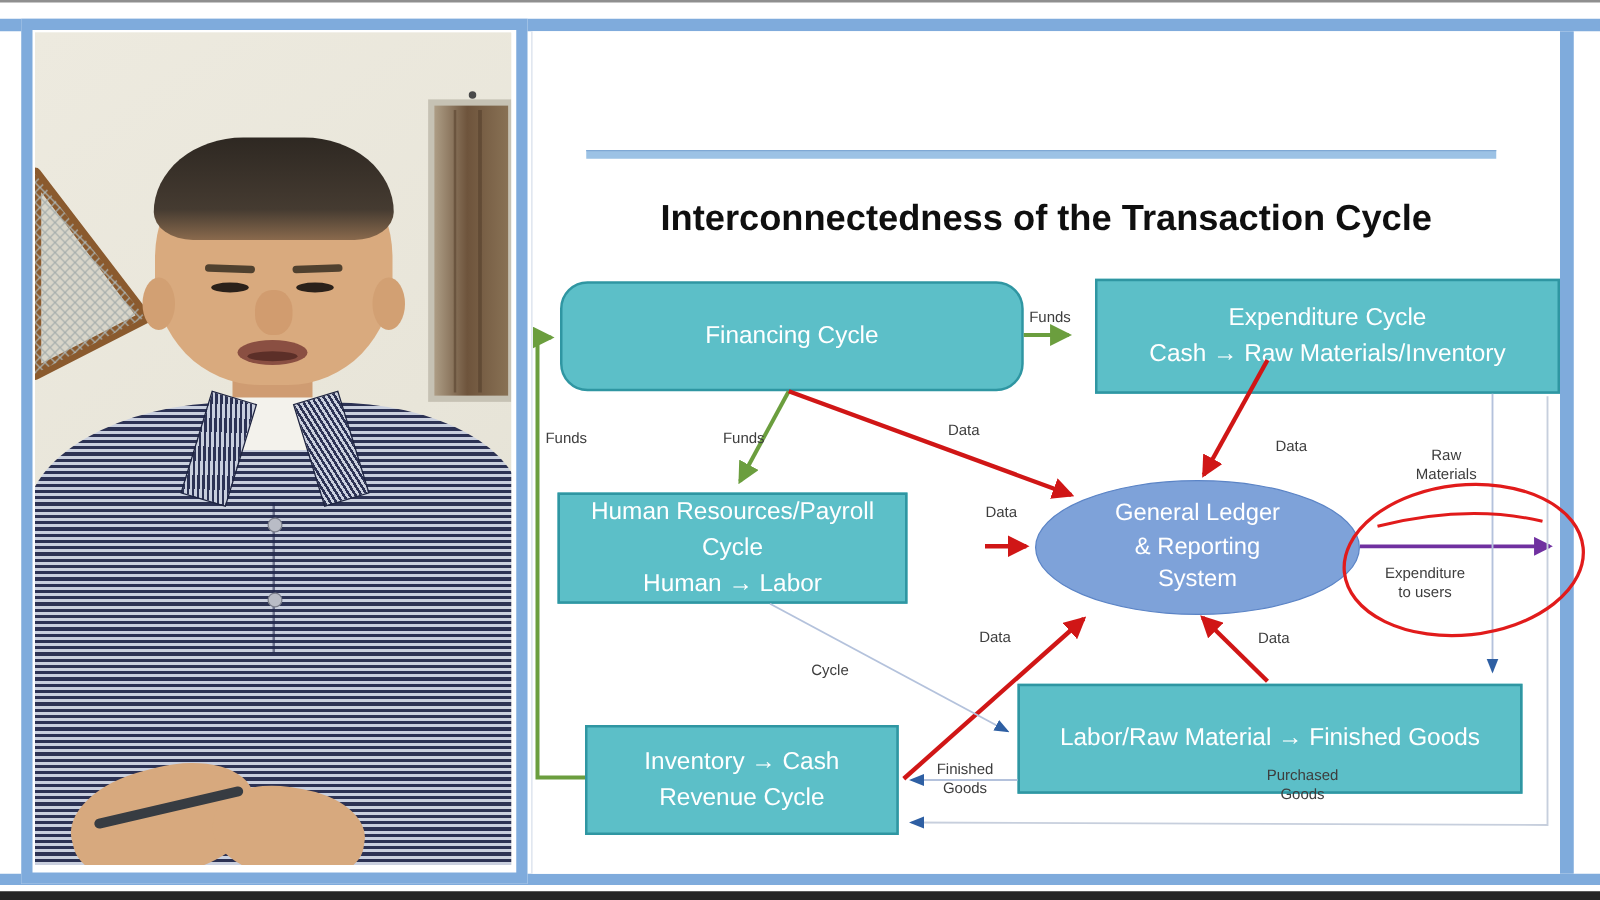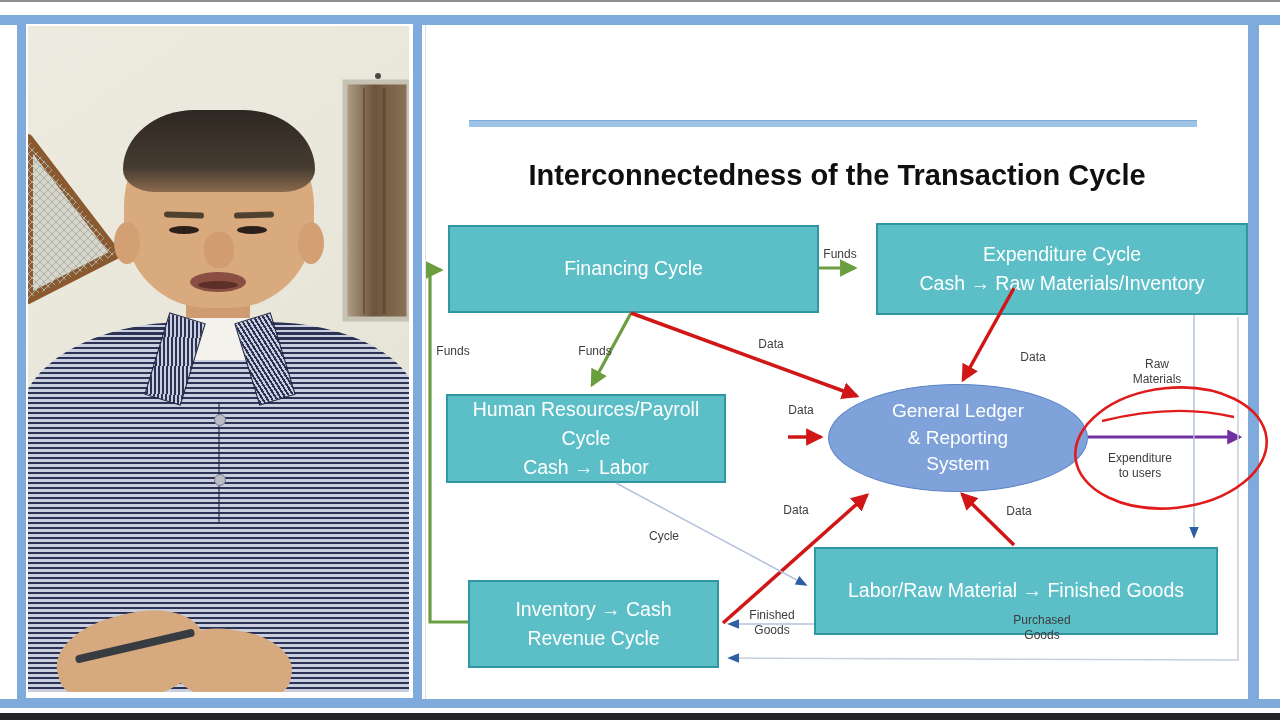--- a/index.html
+++ b/index.html
@@ -59,21 +59,21 @@
   }
   .slide-title{position:absolute;left:0;top:33px;width:100%;text-align:center;font-size:27px;color:#1f1f1f;}
   .divider{position:absolute;left:43px;top:95px;width:728px;height:6px;background:#9cc2e5;border-top:1px solid #7fa8d4;}
   .slide-heading{position:absolute;left:0;top:134px;width:100%;text-align:center;font-size:29px;font-weight:700;color:#0f0f0f;}
 
   .cycle-box{
     position:absolute;background:#5cbfc8;border:2px solid #2f96a2;color:#ffffff;
     display:flex;flex-direction:column;align-items:center;justify-content:center;
     font-size:19.5px;line-height:1.5;text-align:center;box-sizing:border-box;
   }
-  .box-financing{left:22px;top:200px;width:371px;height:88px;}
+  .box-financing{left:22px;top:200px;width:371px;height:88px;border-radius:22px;}
   .box-expenditure{left:450px;top:198px;width:372px;height:92px;}
   .box-hr{left:20px;top:369px;width:280px;height:89px;}
   .box-revenue{left:42px;top:555px;width:251px;height:88px;}
   .box-production{left:388px;top:522px;width:404px;height:88px;}
   .hub{
     position:absolute;left:402px;top:359px;width:260px;height:108px;border-radius:50%;
     background:#7ea2d9;border:1.5px solid #5b84c6;color:#fff;
     display:flex;flex-direction:column;align-items:center;justify-content:center;
     font-size:19px;line-height:1.42;text-align:center;box-sizing:border-box;
   }
@@ -147,21 +147,21 @@
 
   <div class="cycle-box box-financing">
     <div>Financing Cycle</div>
   </div>
   <div class="cycle-box box-expenditure">
     <div>Expenditure Cycle</div>
     <div>Cash → Raw Materials/Inventory</div>
   </div>
   <div class="cycle-box box-hr">
     <div>Human Resources/Payroll Cycle</div>
-    <div>Cash → Labor</div>
+    <div>Human → Labor</div>
   </div>
   <div class="cycle-box box-revenue">
     <div>Inventory → Cash</div>
     <div>Revenue Cycle</div>
   </div>
   <div class="cycle-box box-production">
     <div>Labor/Raw Material → Finished Goods</div>
   </div>
 
   <div class="hub">

